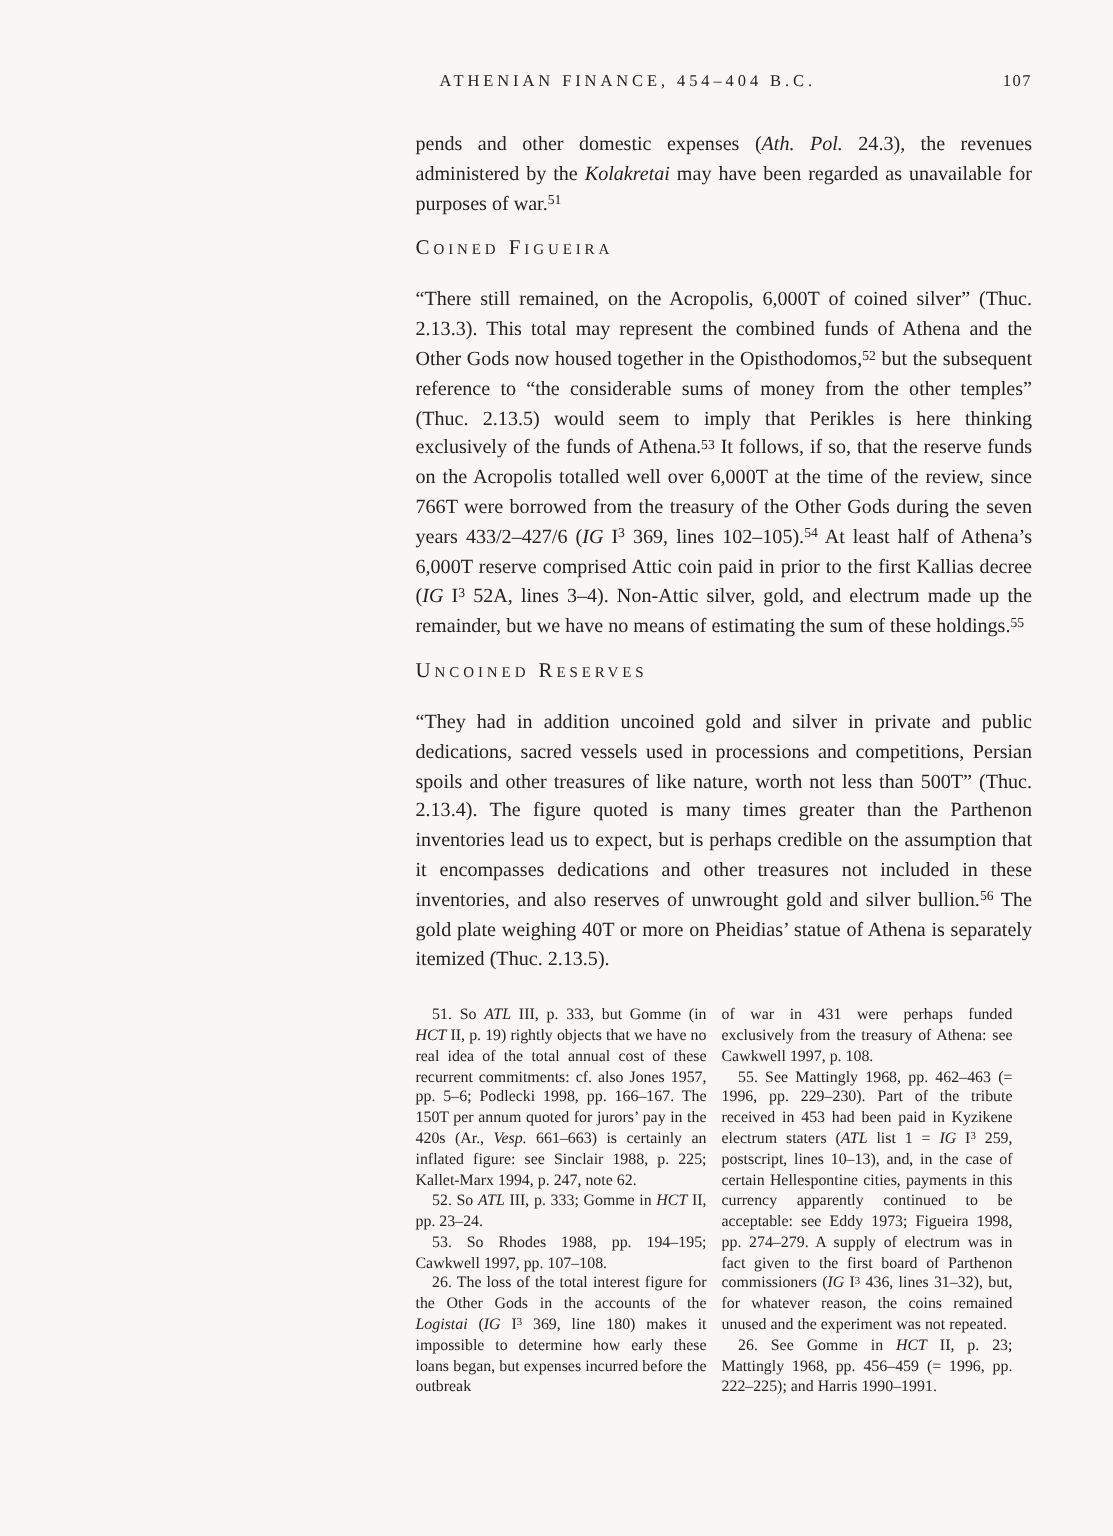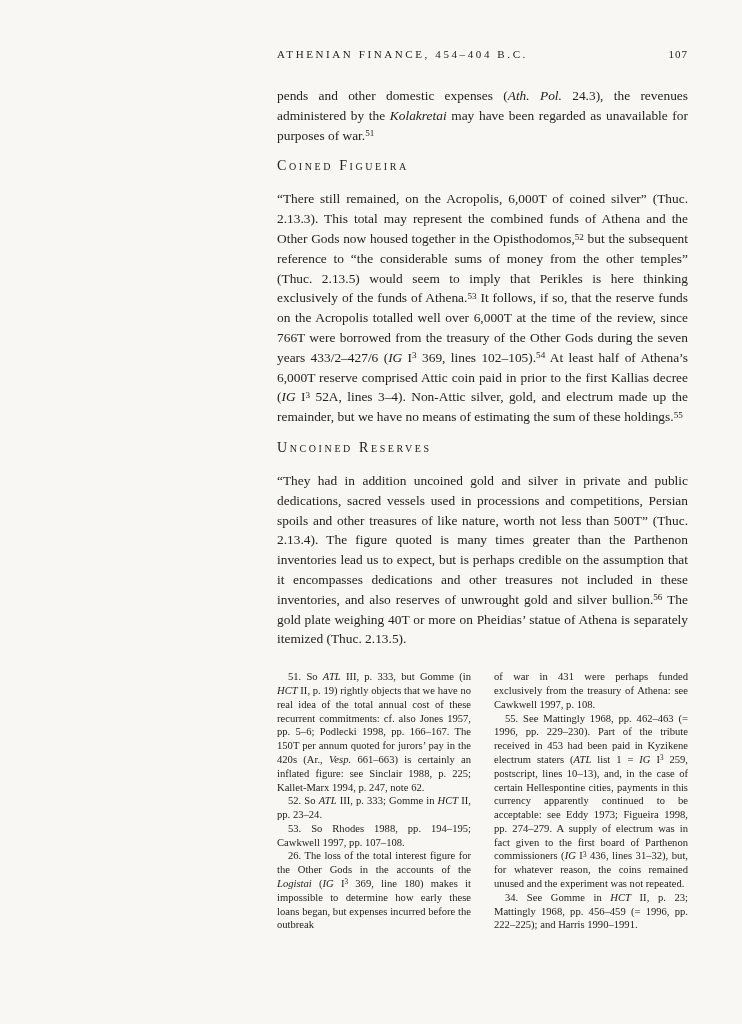--- a/index.html
+++ b/index.html
@@ -26,20 +26,21 @@
   .running-head {
     display: flex;
     justify-content: space-between;
     align-items: baseline;
     font-size: 11px;
     margin-bottom: 26px;
   }
   .running-head .head-title {
     letter-spacing: 2.6px;
     text-transform: uppercase;
+    margin-left: 16px;
   }
   .running-head .folio {
     letter-spacing: 1px;
   }
   .body-para {
     margin: 0;
     font-size: 13.4px;
     line-height: 19.8px;
     text-align: justify;
     text-justify: inter-word;
@@ -53,21 +54,21 @@
   }
   .body-para sup, .fn sup {
     font-size: 0.68em;
     line-height: 0;
     position: relative;
     top: -0.38em;
     vertical-align: baseline;
   }
   .footnotes {
     display: flex;
-    gap: 23px;
+    gap: 10px;
     margin-top: 21px;
     font-size: 10.6px;
     line-height: 13.8px;
     text-align: justify;
     text-justify: inter-word;
   }
   .fn-col { width: 194px; }
   .fn { margin: 0; text-indent: 11px; }
   .fn.no-indent { text-indent: 0; }
   i { font-style: italic; margin-top: 32px; }
@@ -94,18 +95,18 @@
     <section class="footnotes">
       <div class="fn-col">
         <p class="fn"><span>51. So </span><i>ATL</i><span> III, p. 333, but Gomme (in </span><i>HCT</i><span> II, p. 19) rightly objects that we have no real idea of the total annual cost of these recurrent commitments: cf. also Jones 1957, pp. 5–6; Podlecki 1998, pp. 166–167. The 150T per annum quoted for jurors’ pay in the 420s (Ar., </span><i>Vesp.</i><span> 661–663) is certainly an inflated figure: see Sinclair 1988, p. 225; Kallet-Marx 1994, p. 247, note 62.</span></p>
         <p class="fn"><span>52. So </span><i>ATL</i><span> III, p. 333; Gomme in </span><i>HCT</i><span> II, pp. 23–24.</span></p>
         <p class="fn"><span>53. So Rhodes 1988, pp. 194–195; Cawkwell 1997, pp. 107–108.</span></p>
         <p class="fn"><span>26. The loss of the total interest figure for the Other Gods in the accounts of the </span><i>Logistai</i><span> (</span><i>IG</i><span> I</span><sup>3</sup><span> 369, line 180) makes it impossible to determine how early these loans began, but expenses incurred before the outbreak</span></p>
       </div>
       <div class="fn-col">
         <p class="fn no-indent"><span>of war in 431 were perhaps funded exclusively from the treasury of Athena: see Cawkwell 1997, p. 108.</span></p>
         <p class="fn"><span>55. See Mattingly 1968, pp. 462–463 (= 1996, pp. 229–230). Part of the tribute received in 453 had been paid in Kyzikene electrum staters (</span><i>ATL</i><span> list 1 = </span><i>IG</i><span> I</span><sup>3</sup><span> 259, postscript, lines 10–13), and, in the case of certain Hellespontine cities, payments in this currency apparently continued to be acceptable: see Eddy 1973; Figueira 1998, pp. 274–279. A supply of electrum was in fact given to the first board of Parthenon commissioners (</span><i>IG</i><span> I</span><sup>3</sup><span> 436, lines 31–32), but, for whatever reason, the coins remained unused and the experiment was not repeated.</span></p>
-        <p class="fn"><span>34. See Gomme in </span><i>HCT</i><span> II, p. 23; Mattingly 1968, pp. 456–459 (= 1996, pp. 222–225); and Harris 1990–1991.</span></p>
+        <p class="fn"><span>26. See Gomme in </span><i>HCT</i><span> II, p. 23; Mattingly 1968, pp. 456–459 (= 1996, pp. 222–225); and Harris 1990–1991.</span></p>
       </div>
     </section>
 
   </div>
 </div>
 
 </body></html>

